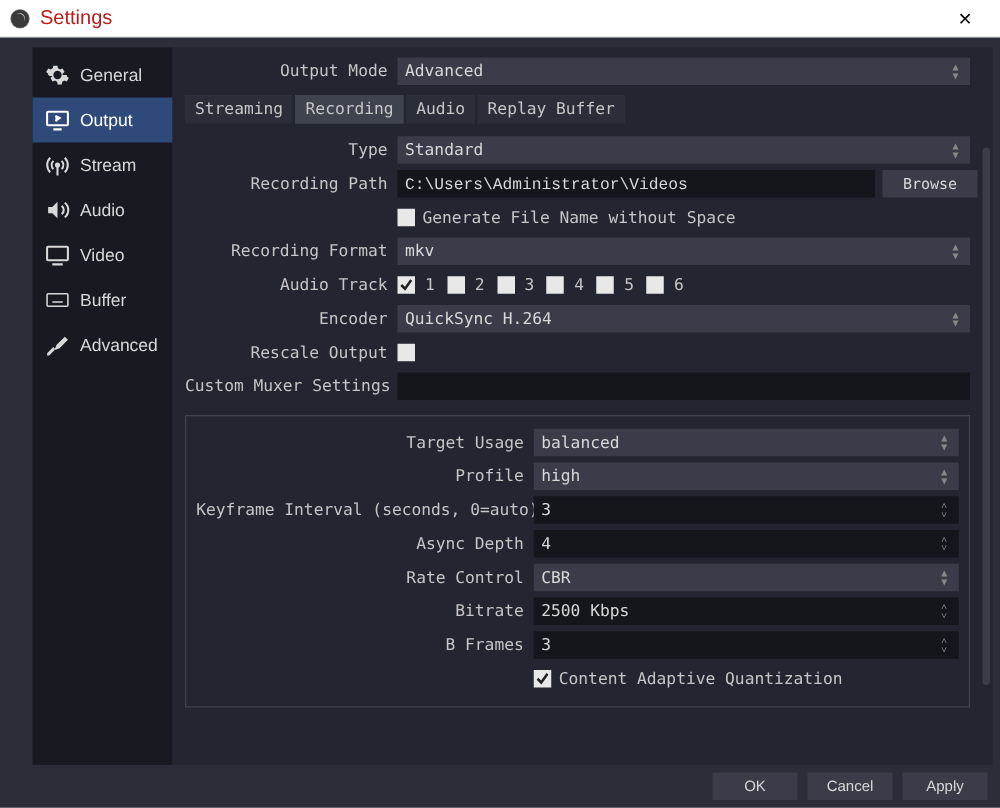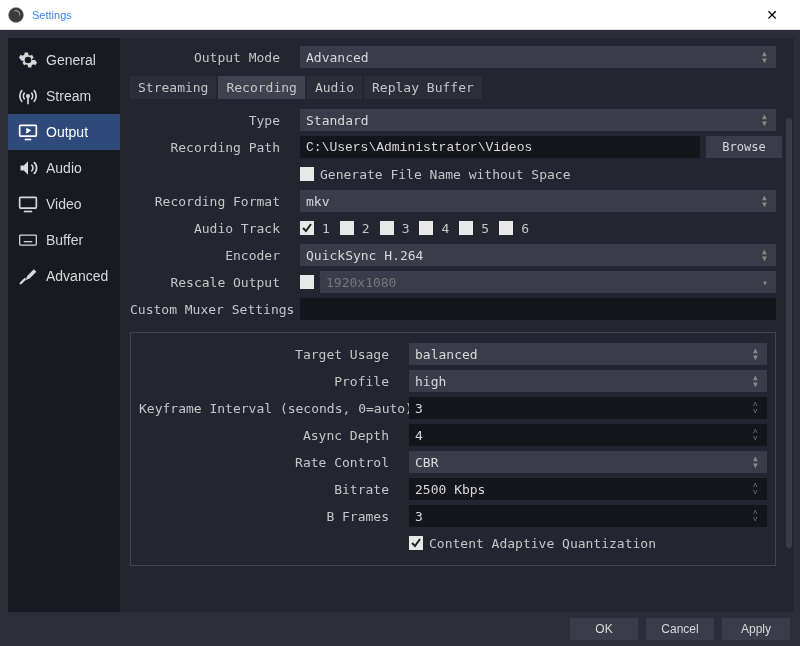--- a/index.html
+++ b/index.html
@@ -15,37 +15,38 @@
     height: 30px;
     background: #fff;
     display: flex;
     align-items: center;
     padding: 0 8px;
     border-bottom: 1px solid #ddd;
   }
   .titlebar .obs-icon {
     width: 16px; height: 16px; margin-right: 8px;
   }
-  .titlebar .title { flex: 1; color: #3b82f6; font-size: 11px; }
+  .titlebar .title { flex: 1; color: #b91c1c; font-size: 16px; }
   .titlebar .close {
     width: 40px; text-align: center; font-size: 14px; color: #000;
   }
   .app {
     background: #2b2e38;
     width: 100%;
     height: 616px;
     display: flex;
     flex-direction: column;
   }
   .main {
     flex: 1;
     display: flex;
     padding: 8px 6px 0 8px;
     gap: 0;
     overflow: hidden;
+    margin-left: 18px;
   }
   .sidebar {
     width: 112px;
     background: #181a21;
     display: flex;
     flex-direction: column;
     padding: 4px 0;
   }
   .sidebar-item {
     display: flex;
@@ -81,21 +82,21 @@
     border-radius: 3px;
   }
   .row {
     display: flex;
     align-items: center;
     margin-bottom: 5px;
     min-height: 22px;
   }
   .row .lbl {
     text-align: right;
-    padding-right: 20px;
+    padding-right: 8px;
     color: #c6c6c6;
     white-space: nowrap;
   }
   .row .lbl.w1 { width: 170px; }
   .row .lbl.w2 { width: 270px; }
   .select, .input, .numinput {
     flex: 1;
     background: #3a3d49;
     border: none;
     color: #d8d8d8;
@@ -192,39 +193,39 @@
 
     <div class="sidebar">
       <div class="sidebar-item">
         <span class="icon">
           <svg viewBox="0 0 24 24" fill="#d8d8d8">
               <path d="M12 8a4 4 0 100 8 4 4 0 000-8zm9 4a7 7 0 01-.1 1.2l2 1.6-2 3.4-2.4-1a7 7 0 01-2 1.2l-.4 2.6h-4l-.4-2.6a7 7 0 01-2-1.2l-2.4 1-2-3.4 2-1.6A7 7 0 013 12a7 7 0 01.1-1.2l-2-1.6 2-3.4 2.4 1a7 7 0 012-1.2L8 3h4l.4 2.6a7 7 0 012 1.2l2.4-1 2 3.4-2 1.6c.1.4.2.8.2 1.2z"></path>
             </svg>
         </span>
         <span>General</span>
       </div>
+      <div class="sidebar-item active">
+        <span class="icon">
+          <svg viewBox="0 0 24 24" fill="none" stroke="#fff" stroke-width="2">
+              <rect x="2" y="4" width="20" height="13" rx="1"></rect>
+              <line x1="8" y1="21" x2="16" y2="21"></line>
+              <polyline points="10 8 14 10 10 13" fill="#fff"></polyline>
+            </svg>
+        </span>
+        <span>Output</span>
+      </div>
       <div class="sidebar-item">
         <span class="icon">
           <svg viewBox="0 0 24 24" fill="none" stroke="#d8d8d8" stroke-width="2">
               <path d="M5 5a10 10 0 000 14M8 8a6 6 0 000 8M19 5a10 10 0 010 14M16 8a6 6 0 010 8"></path>
               <circle cx="12" cy="12" r="1.5" fill="#d8d8d8"></circle>
               <line x1="12" y1="13" x2="12" y2="22"></line>
             </svg>
         </span>
         <span>Stream</span>
-      </div>
-      <div class="sidebar-item active">
-        <span class="icon">
-          <svg viewBox="0 0 24 24" fill="none" stroke="#fff" stroke-width="2">
-              <rect x="2" y="4" width="20" height="13" rx="1"></rect>
-              <line x1="8" y1="21" x2="16" y2="21"></line>
-              <polyline points="10 8 14 10 10 13" fill="#fff"></polyline>
-            </svg>
-        </span>
-        <span>Output</span>
       </div>
       <div class="sidebar-item">
         <span class="icon">
           <svg viewBox="0 0 24 24" fill="#d8d8d8">
               <path d="M3 9v6h4l5 5V4L7 9H3z"></path>
               <path d="M16 8a5 5 0 010 8M19 5a9 9 0 010 14" fill="none" stroke="#d8d8d8" stroke-width="2"></path>
             </svg>
         </span>
         <span>Audio</span>
       </div>
@@ -350,24 +351,20 @@
         <div class="lbl w1">Encoder</div>
         <div class="select" style="margin-right:14px;">
           <span>QuickSync H.264</span>
           <span class="spin">▲<br>▼</span>
         </div>
       </div>
 
       <div class="row">
         <div class="lbl w1">Rescale Output</div>
         <span class="cb"></span>
-        <div class="input disabled" style="margin-right:14px; position:relative;">
-          <span>1920x1080</span>
-          <span class="spin" style="font-size:10px;">▾</span>
-        </div>
       </div>
 
       <div class="row">
         <div class="lbl w1">Custom Muxer Settings</div>
         <div class="input dark" style="margin-right:14px;">
           <span></span>
         </div>
       </div>
 
       <div class="panel">

